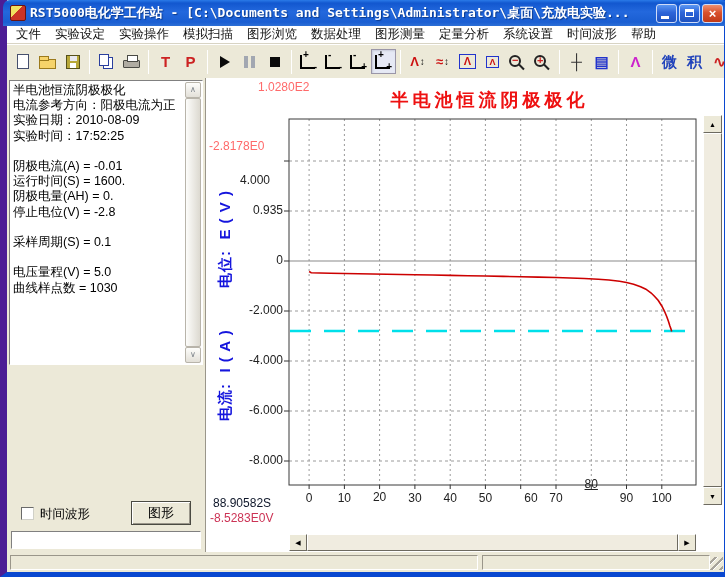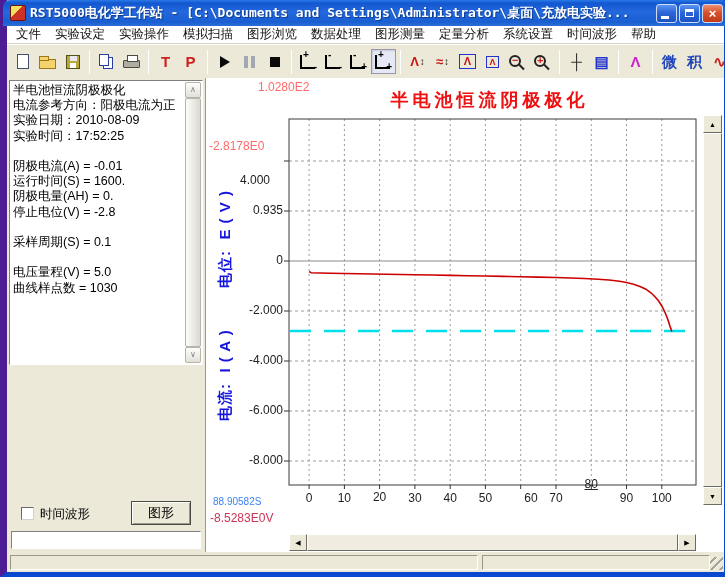--- a/index.html
+++ b/index.html
@@ -101,21 +101,21 @@
   .readout-ey { position:absolute; left:3px; top:17px; color:#ff6a6a; font-size:12px;margin-top:44px; }
   .chart-title { position:absolute; left:80px; top:10px; width:407px; text-align:center;
     color:#ee1111; font-size:18px; font-weight:bold; letter-spacing:4px; white-space:nowrap; }
   .plot-svg { position:absolute; left:0; top:0; }
   .ytick { position:absolute; width:46px; text-align:right; font-size:12px; color:#222; }
   .xtick { position:absolute; width:34px; text-align:center; font-size:12px; color:#222; }
   .y-axis-title { position:absolute; left:-196px; top:218px; width:430px; text-align:center;
     transform:rotate(-90deg); color:#1515dd; font-size:15px; font-weight:bold; letter-spacing:1px; white-space:pre; }
   .x-axis-title { position:absolute; left:80px; top:426px; width:407px; text-align:center;
     color:#1515dd; font-size:15px; font-weight:bold; letter-spacing:1px; }
-  .readout-cx { position:absolute; left:7px; top:418px; color:#3b82f6; font-size:10px; }
+  .readout-cx { position:absolute; left:7px; top:418px; color:#0f172a; font-size:12px; }
   .readout-cy { position:absolute; left:4px; top:433px; color:#cc3355; font-size:12px; }
 
   
   .vscroll { position:absolute; right:2px; top:37px; width:19px; height:390px; display:flex; flex-direction:column; }
   .hscroll { position:absolute; left:83px; top:456px; width:407px; height:17px; display:flex; }
   .sb-btn { background:#ece9d8; border:1px solid; border-color:#fff #6d6a60 #6d6a60 #fff;
     color:#000; font-size:7px; display:flex; align-items:center; justify-content:center; flex:none; }
   .vscroll .sb-btn { height:18px; }
   .hscroll .sb-btn { width:18px; }
   .sb-thumb { flex:1; background:#f0ece0; border:1px solid; border-color:#fff #6d6a60 #6d6a60 #fff; }

